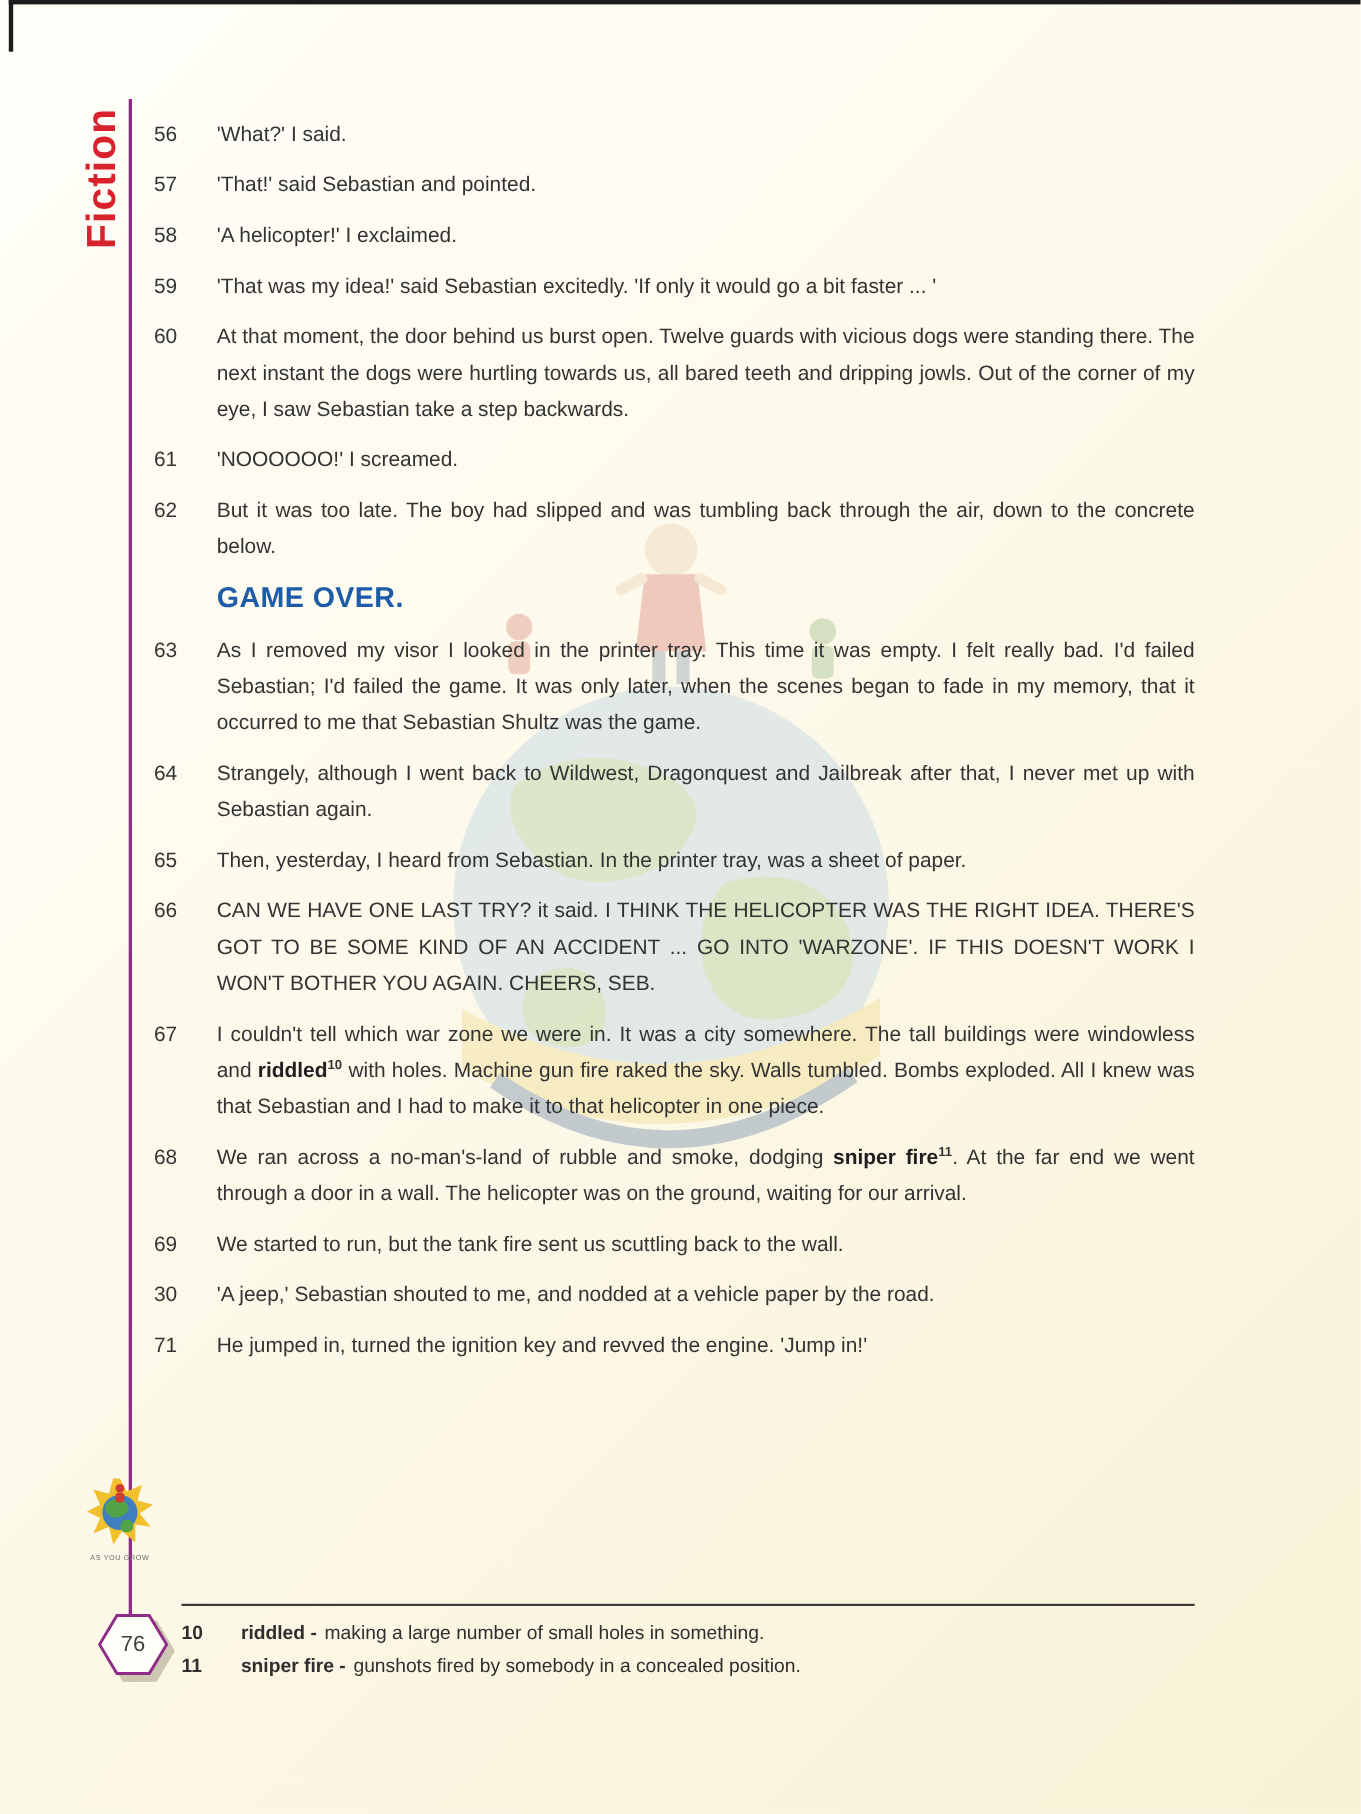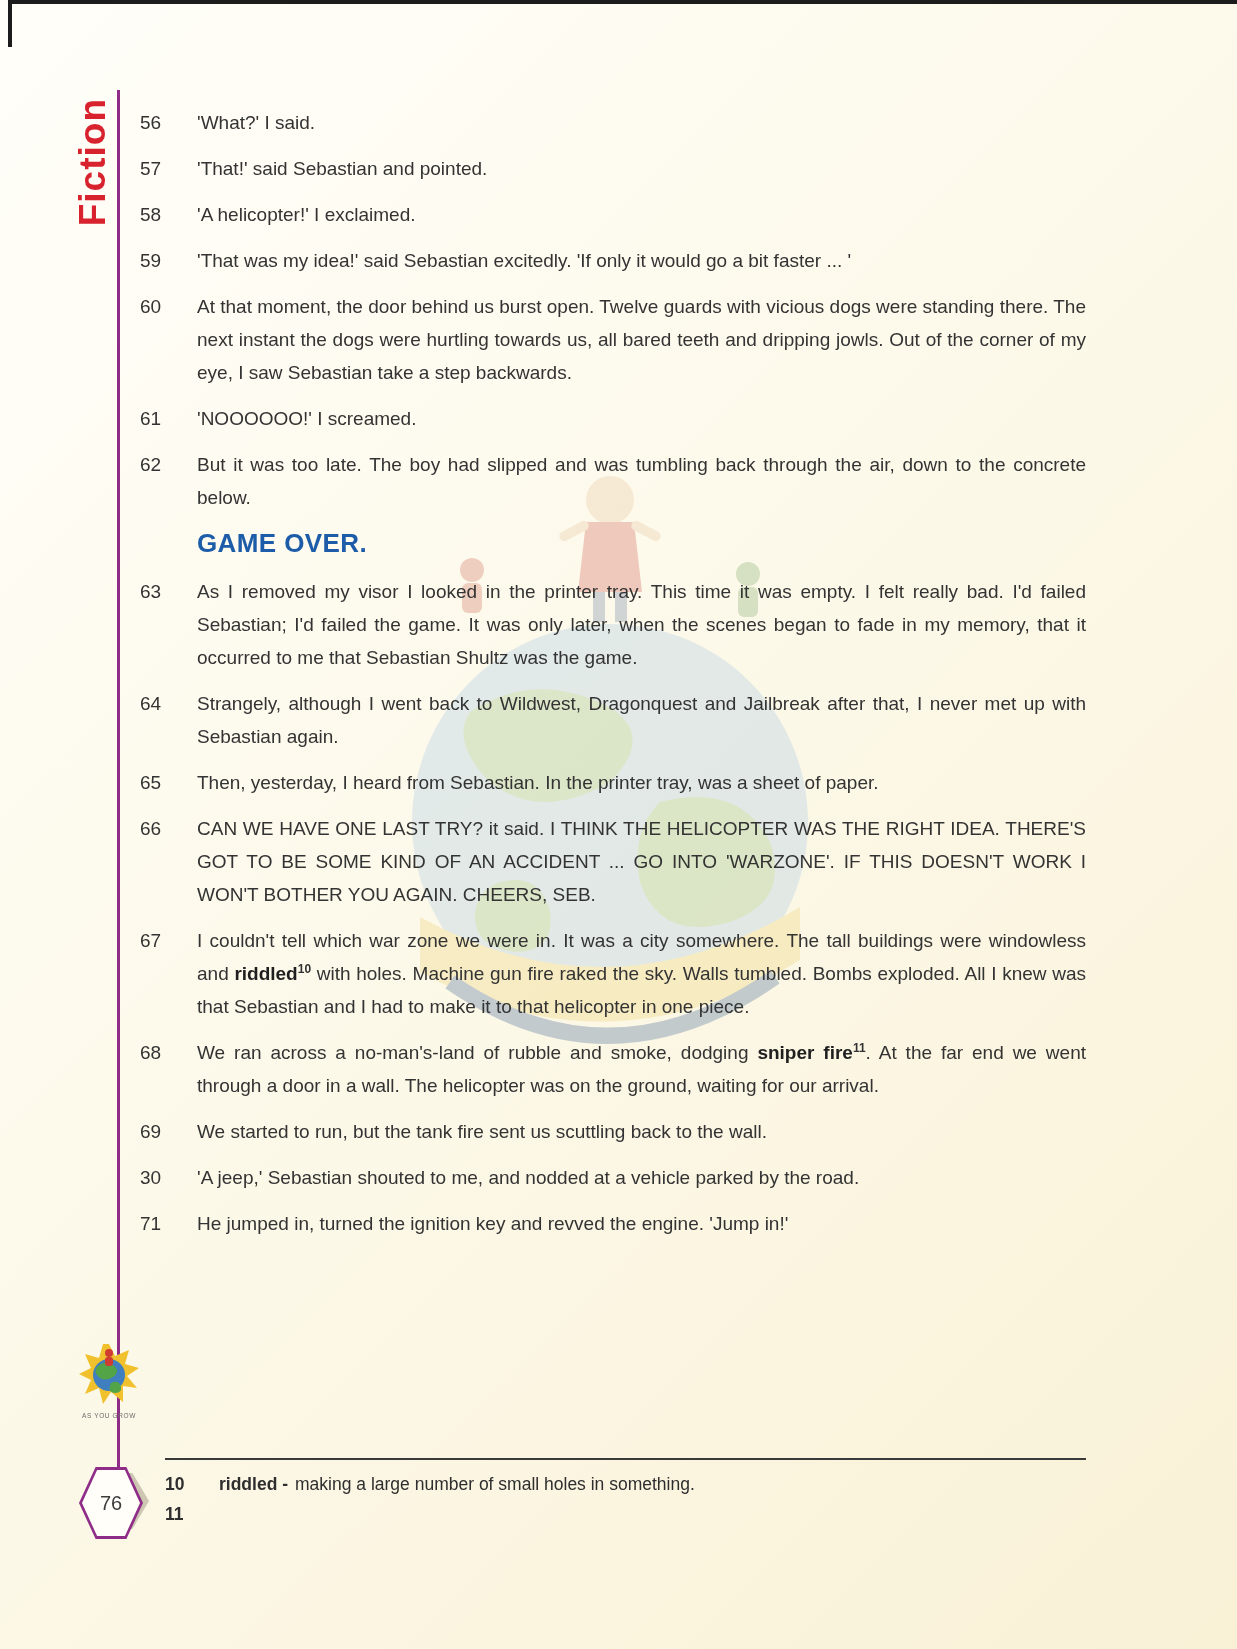--- a/index.html
+++ b/index.html
@@ -43,21 +43,21 @@
   .fn-rule { height: 2px; background: #3a3a3a; margin-bottom: 9px; }
   .fn-row { display: flex; font-size: 17.5px; line-height: 30px; }
   .fn-num { flex: 0 0 54px; width: 54px; font-weight: 700; }
   .fn-term { font-weight: 700; margin-right: 7px; }
 
   
   .logo { position: absolute; left: 74px; top: 1342px; width: 70px; text-align: center; }
   .logo-caption { margin-top: 2px; font-size: 6.5px; color: #6b6b6b; letter-spacing: 0.6px; white-space: nowrap; }
 
   
-  .hex-badge { position: absolute; left: 79px; top: 1467px; width: 64px; height: 72px; text-align: center; }
+  .hex-badge { position: absolute; left: 89px; top: 1467px; width: 64px; height: 56px; text-align: center; }
   .hex-shadow, .hex-outer, .hex-inner {
     clip-path: polygon(0% 50%, 26% 0%, 74% 0%, 100% 50%, 74% 100%, 26% 100%);
   }
   .hex-shadow { position: absolute; left: 6px; top: 6px; width: 64px; height: 56px; background: #cdc7b2; }
   .hex-outer { position: absolute; inset: 0; background: #8e2c87; }
   .hex-inner {
     position: absolute; left: 3px; top: 3px; right: 3px; bottom: 3px;
     background: #fffef8; display: flex; align-items: center; justify-content: center;
     font-size: 20px; color: #3d3d3d;
   }
@@ -151,36 +151,37 @@
       <div class="para">
         <div class="pnum">68</div>
         <div class="pbody"><span>We ran across a no-man's-land of rubble and smoke, dodging </span><b>sniper fire</b><sup>11</sup><span>. At the far end we went through a door in a wall. The helicopter was on the ground, waiting for our arrival.</span></div>
       </div>
       <div class="para">
         <div class="pnum">69</div>
         <div class="pbody"><span>We started to run, but the tank fire sent us scuttling back to the wall.</span></div>
       </div>
       <div class="para">
         <div class="pnum">30</div>
-        <div class="pbody"><span>'A jeep,' Sebastian shouted to me, and nodded at a vehicle parked by the road.</span></div>
+        <div class="pbody"><span>'A jeep,' Sebastian shouted to me, and nodded at a vehicle paper by the road.</span></div>
       </div>
       <div class="para">
         <div class="pnum">71</div>
         <div class="pbody"><span>He jumped in, turned the ignition key and revved the engine. 'Jump in!'</span></div>
       </div>
     </div>
 
   <div class="footnotes">
     <div class="fn-rule"></div>
     <div class="fn-row">
       <span class="fn-num">10</span>
       <span class="fn-body"><b class="fn-term">riddled -</b><span>making a large number of small holes in something.</span></span>
     </div>
     <div class="fn-row">
       <span class="fn-num">11</span>
+      <span class="fn-body"><b class="fn-term">sniper fire -</b><span>gunshots fired by somebody in a concealed position.</span></span>
     </div>
   </div>
 
   <div class="logo">
     <svg width="64" height="64" viewBox="0 0 64 64">
       <polygon points="32,2 38,14 52,8 48,22 62,26 50,34 60,46 46,44 46,60 34,50 26,62 22,46 8,52 14,38 2,32 14,26 8,12 22,16 26,2" fill="#f0c12c"></polygon>
       <circle cx="32" cy="33" r="16" fill="#3f7fbf"></circle>
       <path d="M20 25 q8 -8 16 -2 q8 6 0 12 q-10 6 -16 -2 q-3 -4 0 -8z" fill="#52a447"></path>
       <path d="M34 41 q8 -4 10 4 q1 6 -7 6 q-7 -1 -3 -10z" fill="#52a447"></path>
       <circle cx="32" cy="11" r="4" fill="#d03c32"></circle>

